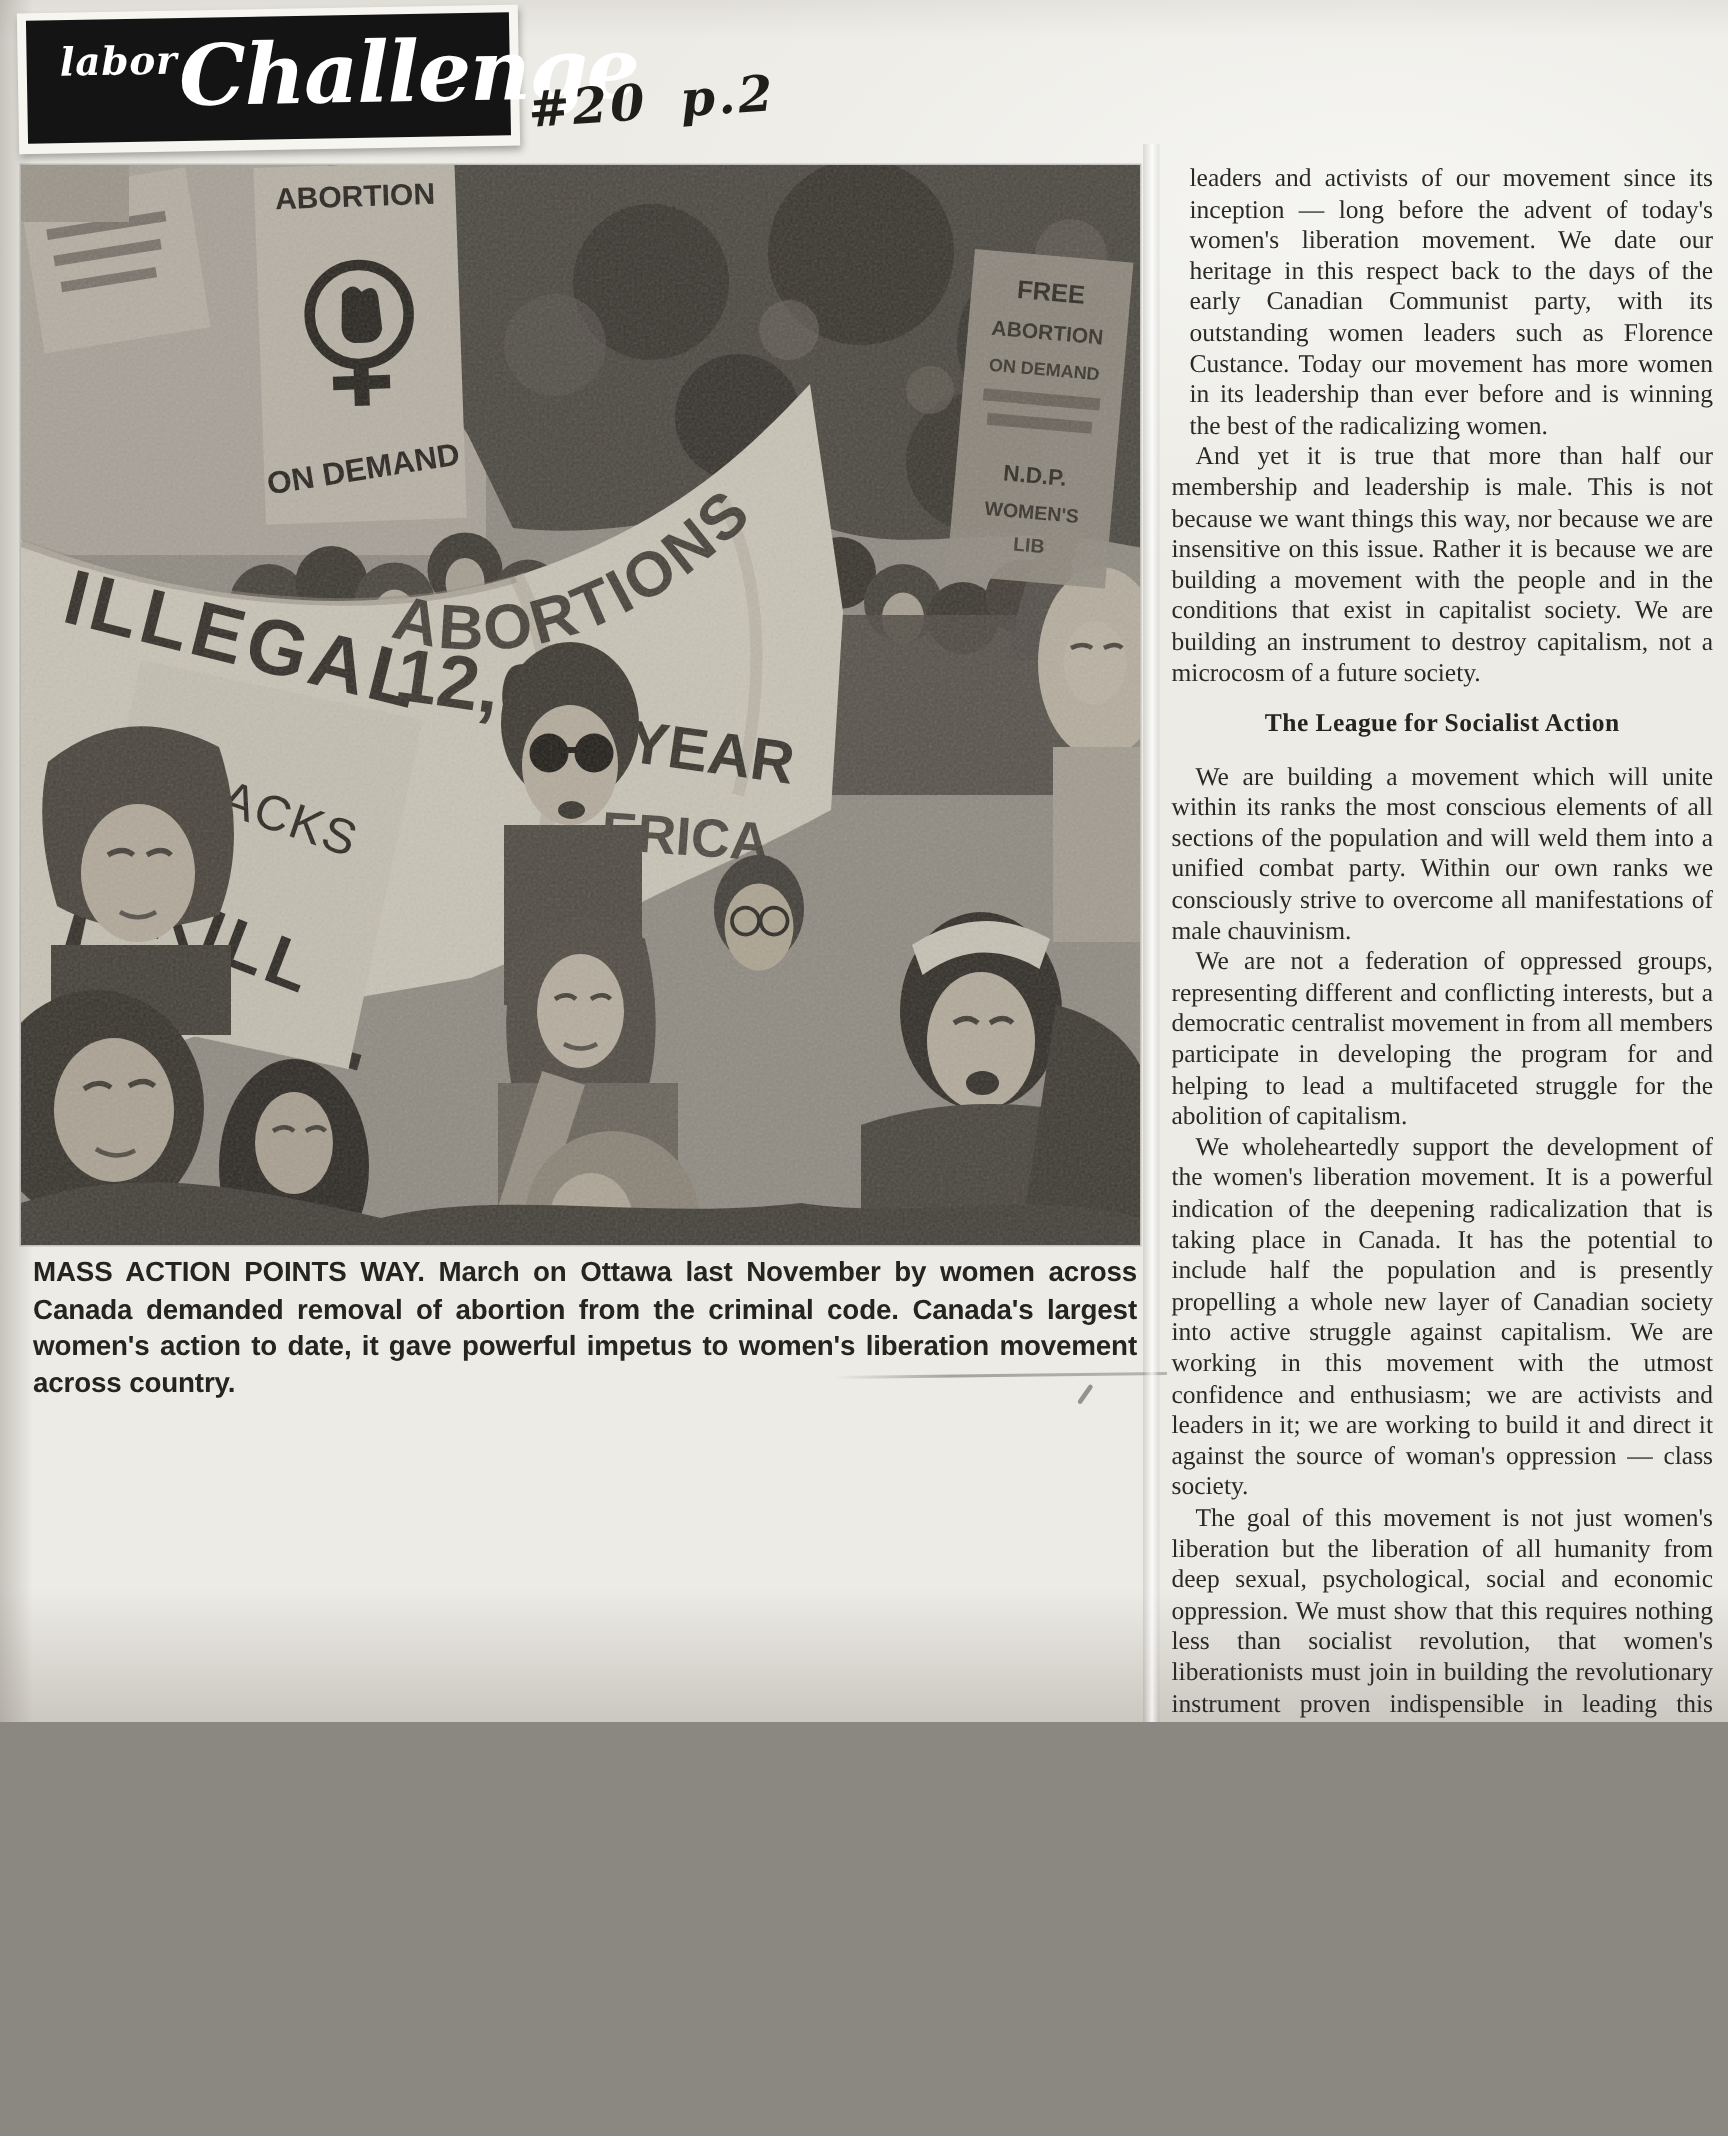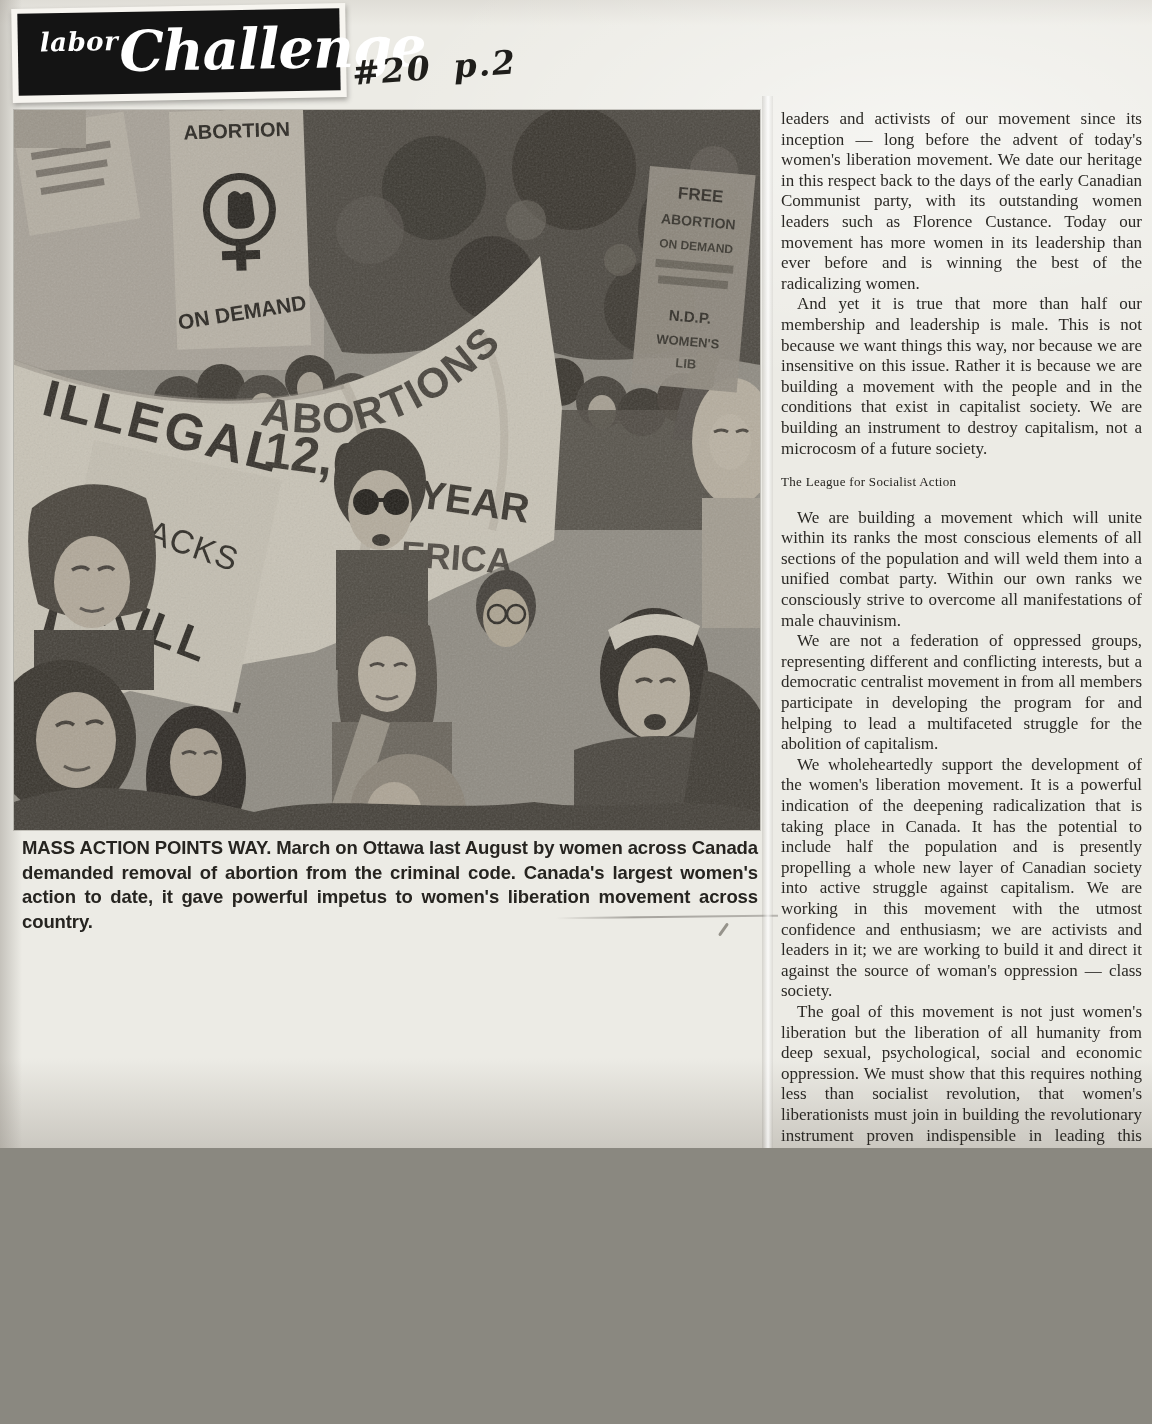--- a/index.html
+++ b/index.html
@@ -54,23 +54,23 @@
   .pen-tick{position:absolute;left:722px;top:922px;width:3px;height:15px;
     background:rgba(80,74,66,.55);transform:rotate(35deg);border-radius:2px;}
   .fold{position:absolute;left:762px;top:96px;width:11px;height:1295px;
     background:linear-gradient(90deg, rgba(90,85,78,.16), rgba(255,255,255,.75) 55%, rgba(90,85,78,.10));}
   
   .article{
     position:absolute;left:781px;top:109px;width:361px;
     font-size:17px;line-height:20.6px;text-align:justify;color:#2b2925;
   }
   .article p{margin:0;text-indent:16px;}
-  .article p.first{text-indent:0;}
+  .article p.first{text-indent:0;margin-left:12px;}
   .article h3{
-    font-size:13px;text-align:left;font-weight:normal;margin:13px 0 15px 0;
+    font-size:17px;text-align:center;font-weight:bold;margin:13px 0 15px 0;
     letter-spacing:.3px;color:#262420;
   }
   .footer{
     position:absolute;left:791px;top:1373px;font-size:18.5px;font-weight:bold;
     font-family:"Liberation Serif",serif;color:#23211e;letter-spacing:.2px;
   }
 </style>
 </head>
 <body>
 
@@ -238,21 +238,21 @@
       <ellipse cx="182" cy="668" rx="50" ry="72" fill="#2f2b26"></ellipse>
       <ellipse cx="182" cy="652" rx="26" ry="34" fill="#a89f90"></ellipse>
       <path d="M168,644 q8,-5 14,0 M190,644 q8,-5 13,0" stroke="#45403a" stroke-width="3" fill="none"></path>
     </g>
 
     <path d="M0,720 v-28 C80,664 160,684 240,702 C320,682 420,704 520,692 C600,704 680,682 746,702 v18 Z" fill="#45413a"></path>
 
     <rect width="746" height="720" filter="url(#grain)" opacity="0.38"></rect>
   </svg>
 
-  <p class="caption">MASS ACTION POINTS WAY. March on Ottawa last August by women across Canada demanded removal of abortion from the criminal code. Canada's largest women's action to date, it gave powerful impetus to women's liberation movement across country.</p>
+  <p class="caption">MASS ACTION POINTS WAY. March on Ottawa last November by women across Canada demanded removal of abortion from the criminal code. Canada's largest women's action to date, it gave powerful impetus to women's liberation movement across country.</p>
 
   <div class="crease"></div>
   <div class="pen-tick"></div>
   <div class="fold"></div>
 
   <div class="article">
     <p class="first">leaders and activists of our movement since its inception — long before the advent of today's women's liberation movement. We date our heritage in this respect back to the days of the early Canadian Communist party, with its outstanding women leaders such as Florence Custance. Today our movement has more women in its leadership than ever before and is winning the best of the radicalizing women.</p>
     <p>And yet it is true that more than half our membership and leadership is male. This is not because we want things this way, nor because we are insensitive on this issue. Rather it is because we are building a movement with the people and in the conditions that exist in capitalist society. We are building an instrument to destroy capitalism, not a microcosm of a future society.</p>
     <h3>The League for Socialist Action</h3>
     <p>We are building a movement which will unite within its ranks the most conscious elements of all sections of the population and will weld them into a unified combat party. Within our own ranks we consciously strive to overcome all manifestations of male chauvinism.</p>

